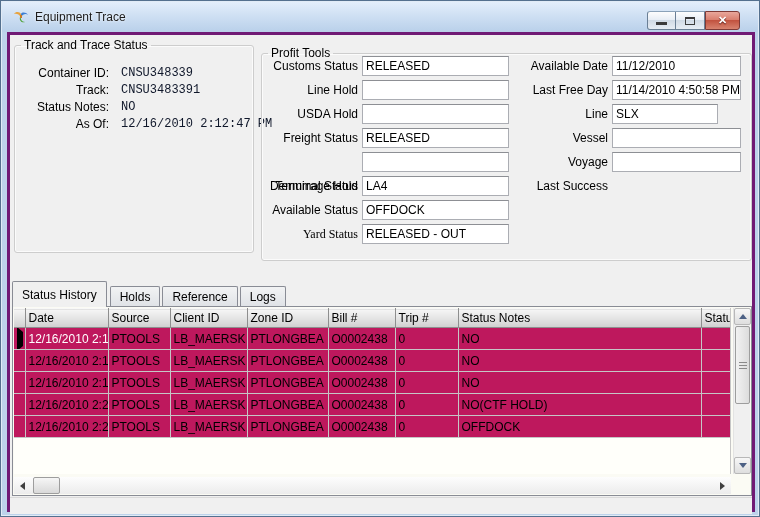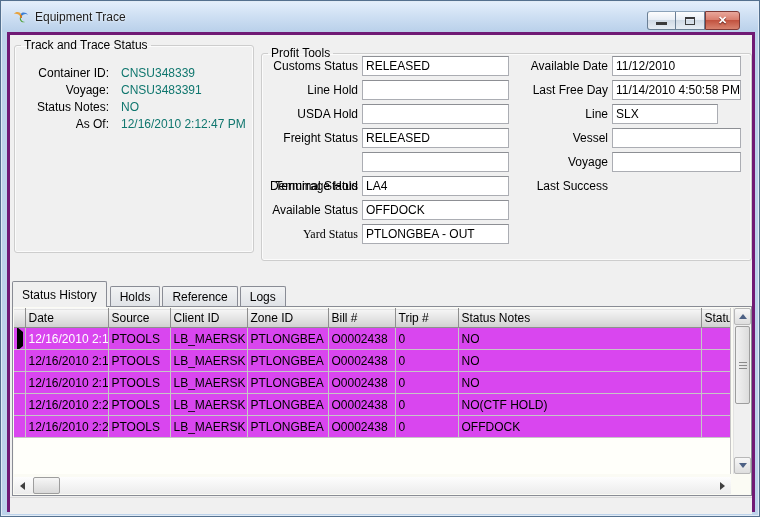--- a/index.html
+++ b/index.html
@@ -49,21 +49,21 @@
     position:absolute; border:1px solid #cdcdcd; border-radius:3px;
     box-shadow: inset 0 0 0 1px #fbfbfb;
   }
   fieldset.gbox legend { font-size:12px; color:#000; padding:0 3px; margin-left:6px; }
 
   .gbox-track { left:4px; top:3px; width:240px; height:215px; }
   .gbox-profit { left:251px; top:11px; width:491px; height:215px; }
 
   .kv-row { position:absolute; height:16px; white-space:nowrap; }
   .kv-label { position:absolute; text-align:right; color:#000; }
-  .kv-value { position:absolute; color:#0f766e; }
+  .kv-value { position:absolute; color:#0f172a;font-family:Liberation Mono, monospace; }
 
   .frow { position:absolute; height:20px; }
   .flabel { position:absolute; right:0; top:3px; text-align:right; white-space:nowrap; }
   .textbox {
     position:absolute; height:20px; background:#fff;
     border:1px solid #abadb3; border-top-color:#8d8f94;
     padding:2px 3px 0 3px; white-space:nowrap; overflow:hidden; font-size:12px;
   }
 
   
@@ -85,21 +85,21 @@
   .grid { position:absolute; left:1px; top:1px; width:717px; height:166px; background:#fffffa; overflow:hidden; border-right:1px solid #c6c6c6; }
   table.dbgrid { border-collapse:collapse; table-layout:fixed; width:716px; }
   table.dbgrid th, table.dbgrid td {
     font-weight:normal; text-align:left; font-size:12px;
     white-space:nowrap; overflow:hidden; padding:0 2px 0 3px;
   }
   table.dbgrid th {
     height:19px; background:linear-gradient(#f6f6f6,#e2e2e2 55%,#cfcfcf);
     border-right:1px solid #8e8e8e; border-bottom:1px solid #8e8e8e; border-top:1px solid #f8f8f8;
   }
-  table.dbgrid td { height:22px; border-right:1px solid #c6c6c6; border-bottom:1px solid #c6c6c6; background:#d946ef; }
+  table.dbgrid td { height:22px; border-right:1px solid #c6c6c6; border-bottom:1px solid #c6c6c6; background:#be185d; }
   td.rowsel, th.rowsel {
     background:linear-gradient(#f4f4f4,#d9d9d9); border-right:1px solid #8e8e8e;
     border-bottom:1px solid #9f9f9f; padding:0; text-align:center;
   }
   td.sel { background:#0a12ee; color:#fff; }
   td.num { text-align:right; padding-right:5px; }
   .ptr { width:0; height:0; border-left:6px solid #000; border-top:5px solid transparent; border-bottom:5px solid transparent; margin:0 auto; }
 
   
   .vscroll {
@@ -156,21 +156,21 @@
 
   <div class="content">
 
     <fieldset class="gbox gbox-track">
       <legend>Track and Trace Status</legend>
       <div class="kv-row" style="top:14px; left:0; right:8px;">
         <span class="kv-label" style="right:136px;">Container ID:</span>
         <span class="kv-value" style="left:106px;">CNSU348339</span>
       </div>
       <div class="kv-row" style="top:31px; left:0; right:8px;">
-        <span class="kv-label" style="right:136px;">Voyage:</span>
+        <span class="kv-label" style="right:136px;">Track:</span>
         <span class="kv-value" style="left:106px;">CNSU3483391</span>
       </div>
       <div class="kv-row" style="top:48px; left:0; right:8px;">
         <span class="kv-label" style="right:136px;">Status Notes:</span>
         <span class="kv-value" style="left:106px;">NO</span>
       </div>
       <div class="kv-row" style="top:65px; left:0; right:8px;">
         <span class="kv-label" style="right:136px;">As Of:</span>
         <span class="kv-value" style="left:106px;">12/16/2010 2:12:47 PM</span>
       </div>
@@ -202,21 +202,21 @@
       <div class="frow" style="top:116px; left:0; width:250px;">
         <span class="flabel" style="right:154px;">Terminal Status</span>
         <div class="textbox" style="left:100px; width:147px;">LA4</div>
       </div>
       <div class="frow" style="top:140px; left:0; width:250px;">
         <span class="flabel" style="right:154px;">Available Status</span>
         <div class="textbox" style="left:100px; width:147px;">OFFDOCK</div>
       </div>
       <div class="frow" style="top:164px; left:0; width:250px;">
         <span class="flabel" style="right:154px;font-family:Liberation Serif, serif;">Yard Status</span>
-        <div class="textbox" style="left:100px; width:147px;">PTLONGBEA - OUT</div>
+        <div class="textbox" style="left:100px; width:147px;">RELEASED - OUT</div>
       </div>
 
       <div class="frow" style="top:-4px; left:250px; width:235px;">
         <span class="flabel" style="right:139px;">Available Date</span>
         <div class="textbox" style="left:100px; width:129px;">11/12/2010</div>
       </div>
       <div class="frow" style="top:20px; left:250px; width:235px;">
         <span class="flabel" style="right:139px;padding-left:6px;">Last Free Day</span>
         <div class="textbox" style="left:100px; width:129px;">11/14/2010 4:50:58 PM</div>
       </div>

